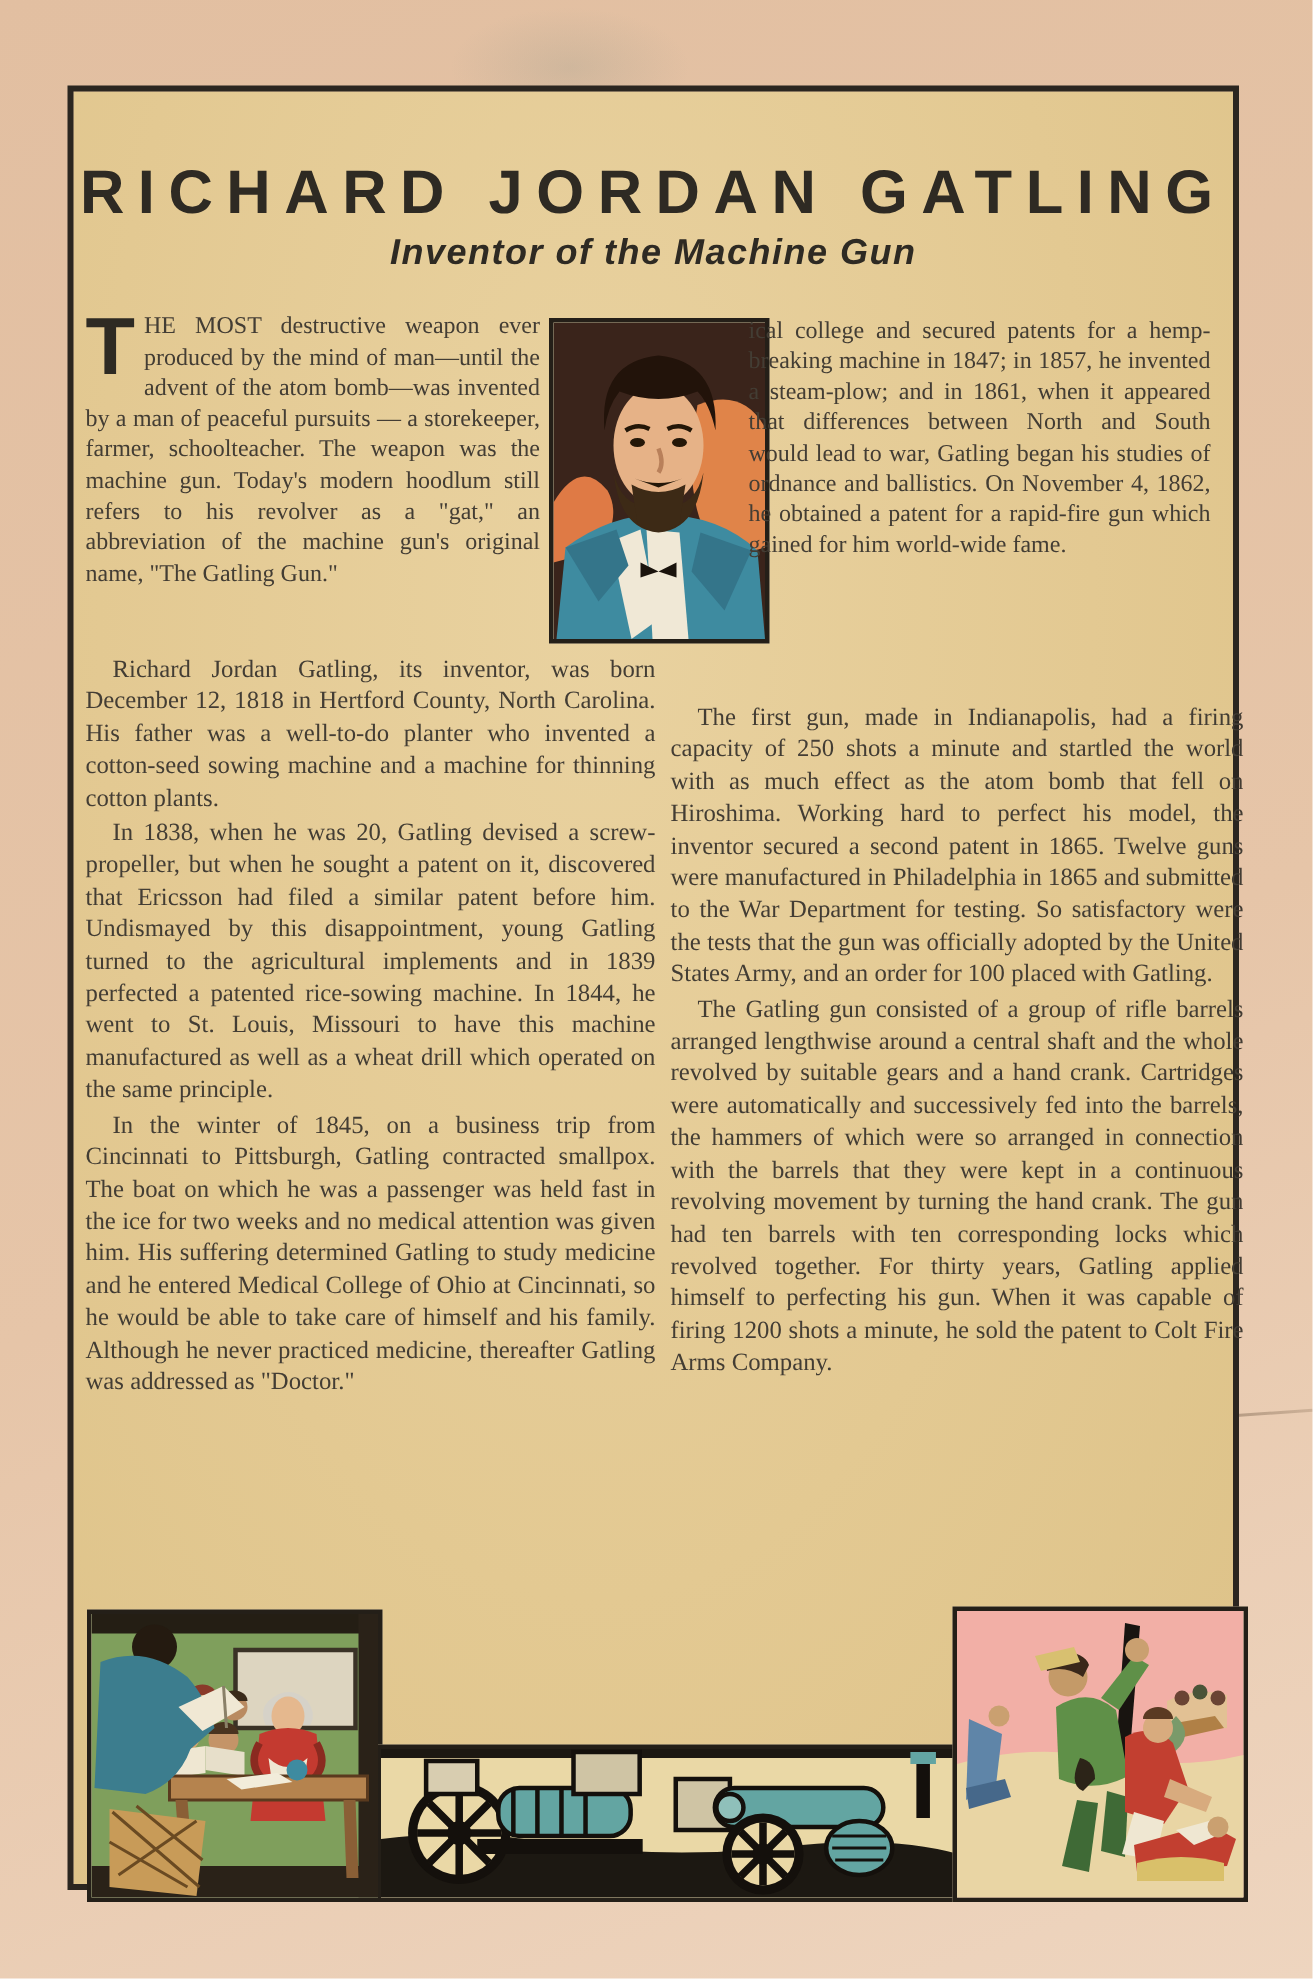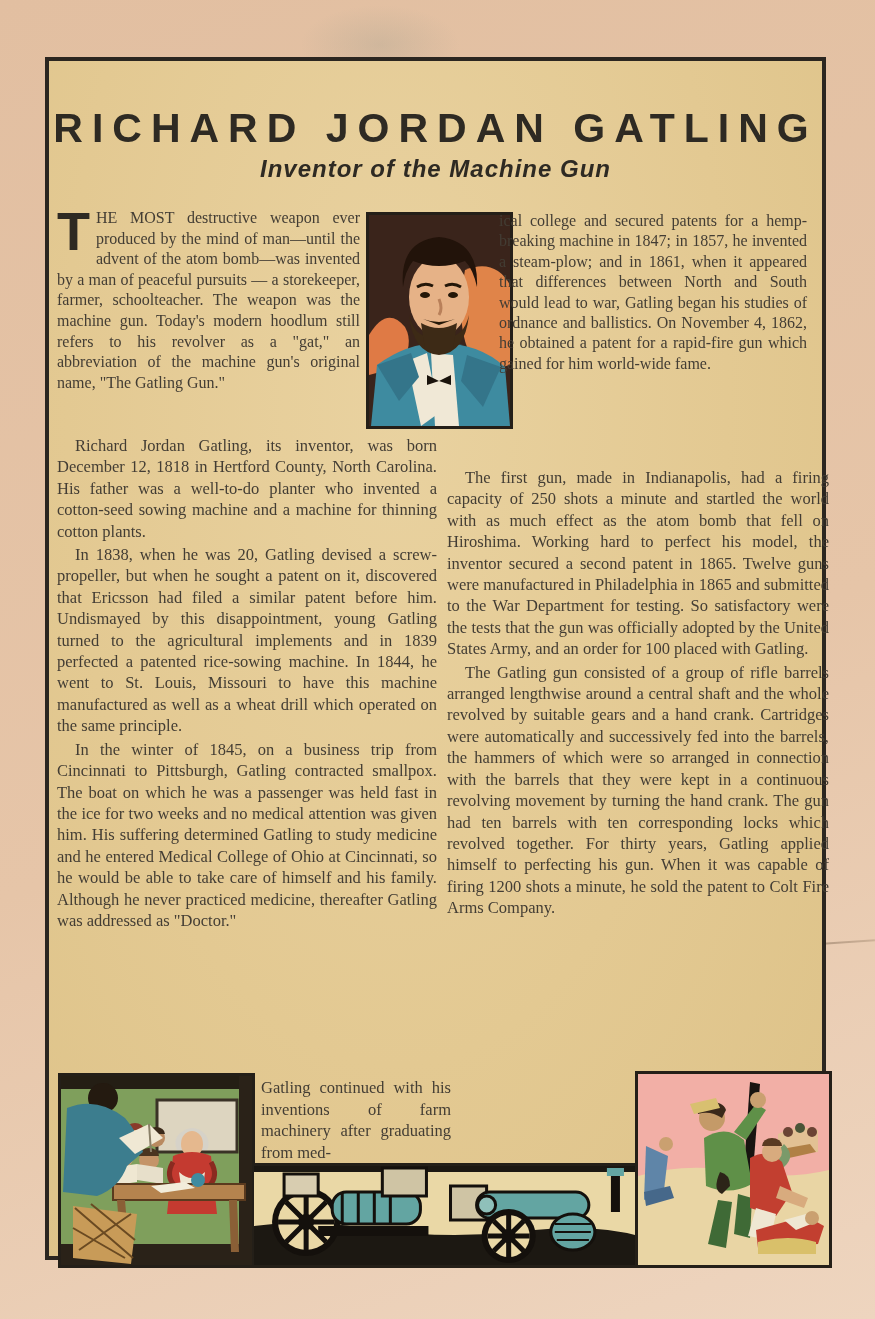--- a/index.html
+++ b/index.html
@@ -91,23 +91,20 @@
     <p>Richard Jordan Gatling, its inventor, was born December 12, 1818 in Hertford County, North Carolina. His father was a well-to-do planter who invented a cotton-seed sowing machine and a machine for thinning cotton plants.</p>
     <p>In 1838, when he was 20, Gatling devised a screw-propeller, but when he sought a patent on it, discovered that Ericsson had filed a similar patent before him. Undismayed by this disappointment, young Gatling turned to the agricultural implements and in 1839 perfected a patented rice-sowing machine. In 1844, he went to St. Louis, Missouri to have this machine manufactured as well as a wheat drill which operated on the same principle.</p>
     <p>In the winter of 1845, on a business trip from Cincinnati to Pittsburgh, Gatling contracted smallpox. The boat on which he was a passenger was held fast in the ice for two weeks and no medical attention was given him. His suffering determined Gatling to study medicine and he entered Medical College of Ohio at Cincinnati, so he would be able to take care of himself and his family. Although he never practiced medicine, thereafter Gatling was addressed as "Doctor."</p>
   </div>
 
   <div class="txt col-right-main">
     <p>The first gun, made in Indianapolis, had a firing capacity of 250 shots a minute and startled the world with as much effect as the atom bomb that fell on Hiroshima. Working hard to perfect his model, the inventor secured a second patent in 1865. Twelve guns were manufactured in Philadelphia in 1865 and submitted to the War Department for testing. So satisfactory were the tests that the gun was officially adopted by the United States Army, and an order for 100 placed with Gatling.</p>
     <p>The Gatling gun consisted of a group of rifle barrels arranged lengthwise around a central shaft and the whole revolved by suitable gears and a hand crank. Cartridges were automatically and successively fed into the barrels, the hammers of which were so arranged in connection with the barrels that they were kept in a continuous revolving movement by turning the hand crank. The gun had ten barrels with ten corresponding locks which revolved together. For thirty years, Gatling applied himself to perfecting his gun. When it was capable of firing 1200 shots a minute, he sold the patent to Colt Fire Arms Company.</p>
   </div>
 
-  <div class="txt col-left-bottom">
-    <p class="noind">Gatling continued with his inventions of farm machinery after graduating from med-</p>
-  </div>
 
 
   <div class="art classroom">
     <svg viewBox="0 0 191 189" preserveAspectRatio="none">
       <rect x="0" y="0" width="191" height="189" fill="#7f9f5c"></rect>
       <rect x="0" y="0" width="191" height="13" fill="#241e14"></rect>
       <rect x="178" y="0" width="13" height="189" fill="#2a2218"></rect>
       <rect x="96" y="24" width="80" height="52" fill="#ddd5c0" stroke="#3a3226" stroke-width="3"></rect>
       <rect x="0" y="168" width="191" height="21" fill="#2a2218"></rect>
       <g>

